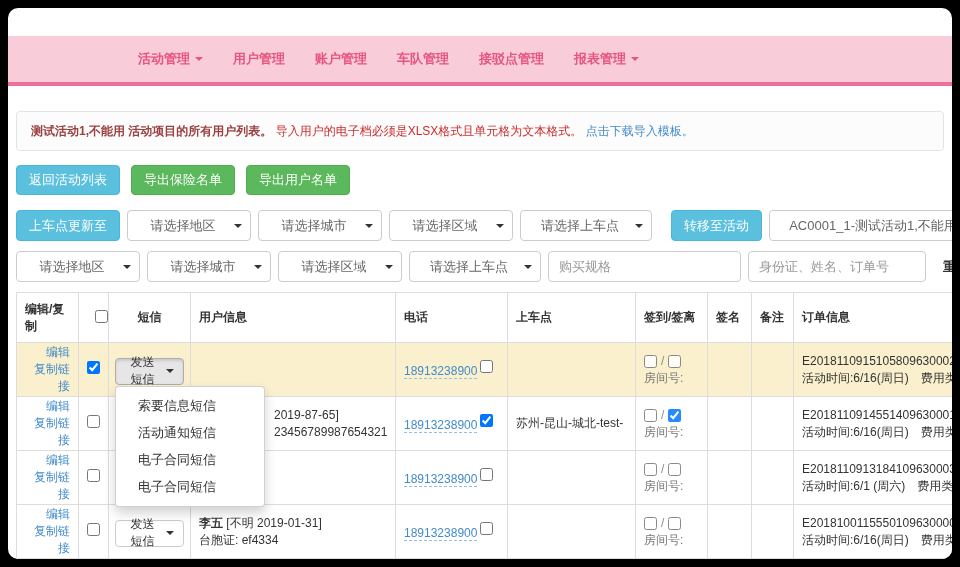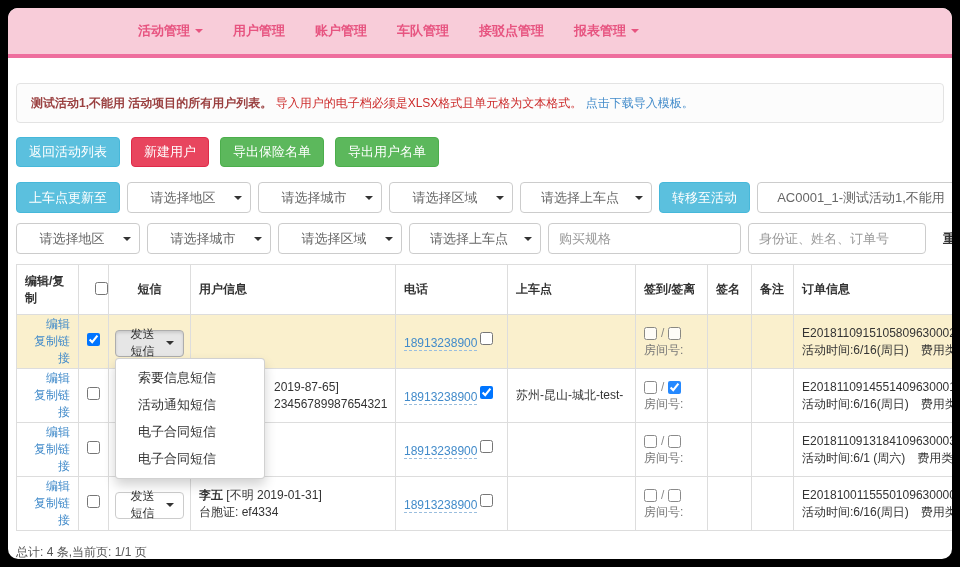--- a/index.html
+++ b/index.html
@@ -1,21 +1,21 @@
 <!DOCTYPE html>
 <html><head>
 <meta charset="utf-8">
 <style>
   * { box-sizing: border-box; margin: 0; padding: 0; }
   html, body { width: 960px; height: 567px; }
   body { background: #000; font-family: "Liberation Sans", "DejaVu Sans", sans-serif; position: relative; }
   .frame { position: absolute; inset: 8px; background: #fff; border-radius: 10px; overflow: hidden; }
 
   
-  .navbar { height: 50px; background: #f8ccd9; border-bottom: 4px solid #ee6e9e; display: flex; align-items: center; padding-left: 130px; gap: 30px; }
+  .navbar { height: 50px; background: #f8ccd9; border-bottom: 4px solid #ee6e9e; display: flex; align-items: center; padding-left: 130px; gap: 30px; margin-top: 28px; }
   .nav-item { color: #e75480; font-weight: bold; font-size: 13px; text-decoration: none; display: inline-flex; align-items: center; gap: 5px; cursor: pointer; white-space: nowrap; }
   .caret { display: inline-block; width: 0; height: 0; border-left: 4px solid transparent; border-right: 4px solid transparent; border-top: 4px solid currentColor; }
 
   .content { padding: 25px 0 0 8px; }
 
   
   .alert { background: #fcfcfc; border: 1px solid #e3e3e3; border-radius: 4px; padding: 10px 14px; font-size: 12px; margin: 0 8px 14px 0; line-height: 1.5; }
   .alert .dark { color: #9a4040; font-weight: bold; text-align: right; }
   .alert .red { color: #cc2b2b; }
   .alert .blue { color: #428bca; cursor: pointer; }
@@ -30,21 +30,21 @@
   .row-actions { display: flex; gap: 11px; margin-bottom: 15px; }
   .rowline { display: flex; gap: 7px; margin-bottom: 10px; align-items: center; flex-wrap: nowrap; }
   .rowline .btn { height: 31px; }
 
   
   .select { height: 31px; background: #fff; border: 1px solid #ccc; border-radius: 4px; display: inline-flex; align-items: center; justify-content: center; font-size: 13px; color: #666; padding: 0 22px 0 10px; position: relative; cursor: pointer; flex: none; }
   .select .caret { border-top-color: #333; position: absolute; right: 8px; }
   .w-sel  { width: 124px; }
   .w-stop { width: 132px; }
   .w-act  { width: 220px; }
-  .ml12 { }
+  .ml12 { margin-left: 12px; }
   .text-input { height: 31px; border: 1px solid #ccc; border-radius: 4px; padding: 0 10px; font-size: 13px; color: #555; font-family: inherit; flex: none; }
   .text-input::placeholder { color: #999; }
   .w-spec { width: 193px; } .w-search { width: 178px; }
 
   
   table { border-collapse: collapse; table-layout: fixed; width: 1160px; font-size: 12px; color: #333; background: #fff; }
   th, td { border: 1px solid #ddd; }
   thead th { height: 34px; font-weight: bold; text-align: left; padding: 0 8px; background: #fff; }
   th.center, td.center { text-align: center; padding: 16px; }
   tbody td { height: 54px; vertical-align: middle; padding: 0 8px; line-height: 17px; }
@@ -98,21 +98,20 @@
   <div class="content">
 
     <div class="alert">
       <span class="dark">测试活动1,不能用 活动项目的所有用户列表。</span>
       <span class="red">导入用户的电子档必须是XLSX格式且单元格为文本格式。</span>
       <span class="blue">点击下载导入模板。</span>
     </div>
 
     <div class="row-actions">
       <button class="btn btn-info">返回活动列表</button>
-      <button class="btn btn-danger">新建用户</button>
       <button class="btn btn-success">导出保险名单</button>
       <button class="btn btn-success">导出用户名单</button>
     </div>
 
     <div class="rowline">
       <button class="btn btn-info">上车点更新至</button>
       <div class="select w-sel">
           <span>请选择地区</span>
           <i class="caret"></i>
         </div>

